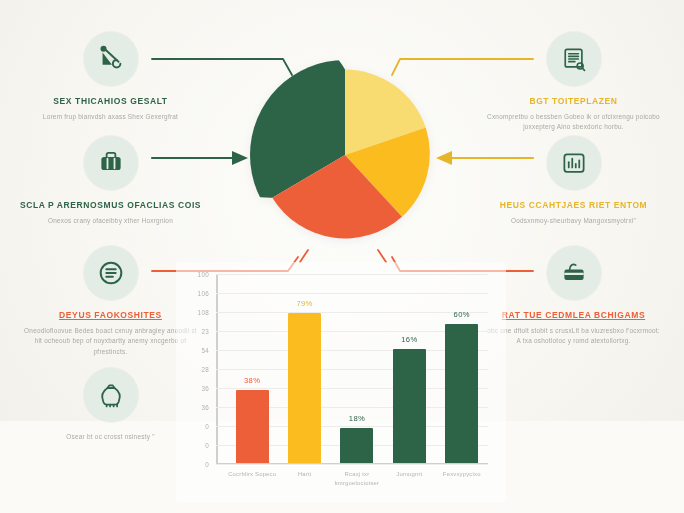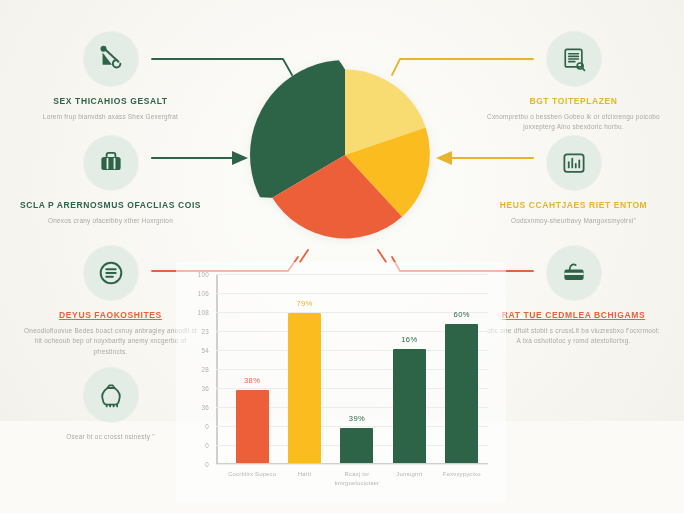--- a/index.html
+++ b/index.html
@@ -241,21 +241,21 @@
       <div class="bars" id="bars">
           <div class="bargroup">
             <div class="barval" style="color: rgb(236, 95, 56);">38%</div>
             <div class="bar" style="height: 72.2px; background: rgb(236, 95, 56);"></div>
           </div>
           <div class="bargroup">
             <div class="barval" style="color: rgb(231, 181, 42);">79%</div>
             <div class="bar" style="height: 150.1px; background: rgb(251, 188, 32);"></div>
           </div>
           <div class="bargroup">
-            <div class="barval" style="color: rgb(45, 99, 71);">39%</div>
+            <div class="barval" style="color: rgb(45, 99, 71);">18%</div>
             <div class="bar" style="height: 34.2px; background: rgb(45, 99, 71);"></div>
           </div>
           <div class="bargroup">
             <div class="barval" style="color: rgb(45, 99, 71);">16%</div>
             <div class="bar" style="height: 114px; background: rgb(45, 99, 71);"></div>
           </div>
           <div class="bargroup">
             <div class="barval" style="color: rgb(45, 99, 71);">60%</div>
             <div class="bar" style="height: 138.7px; background: rgb(45, 99, 71);"></div>
           </div>

